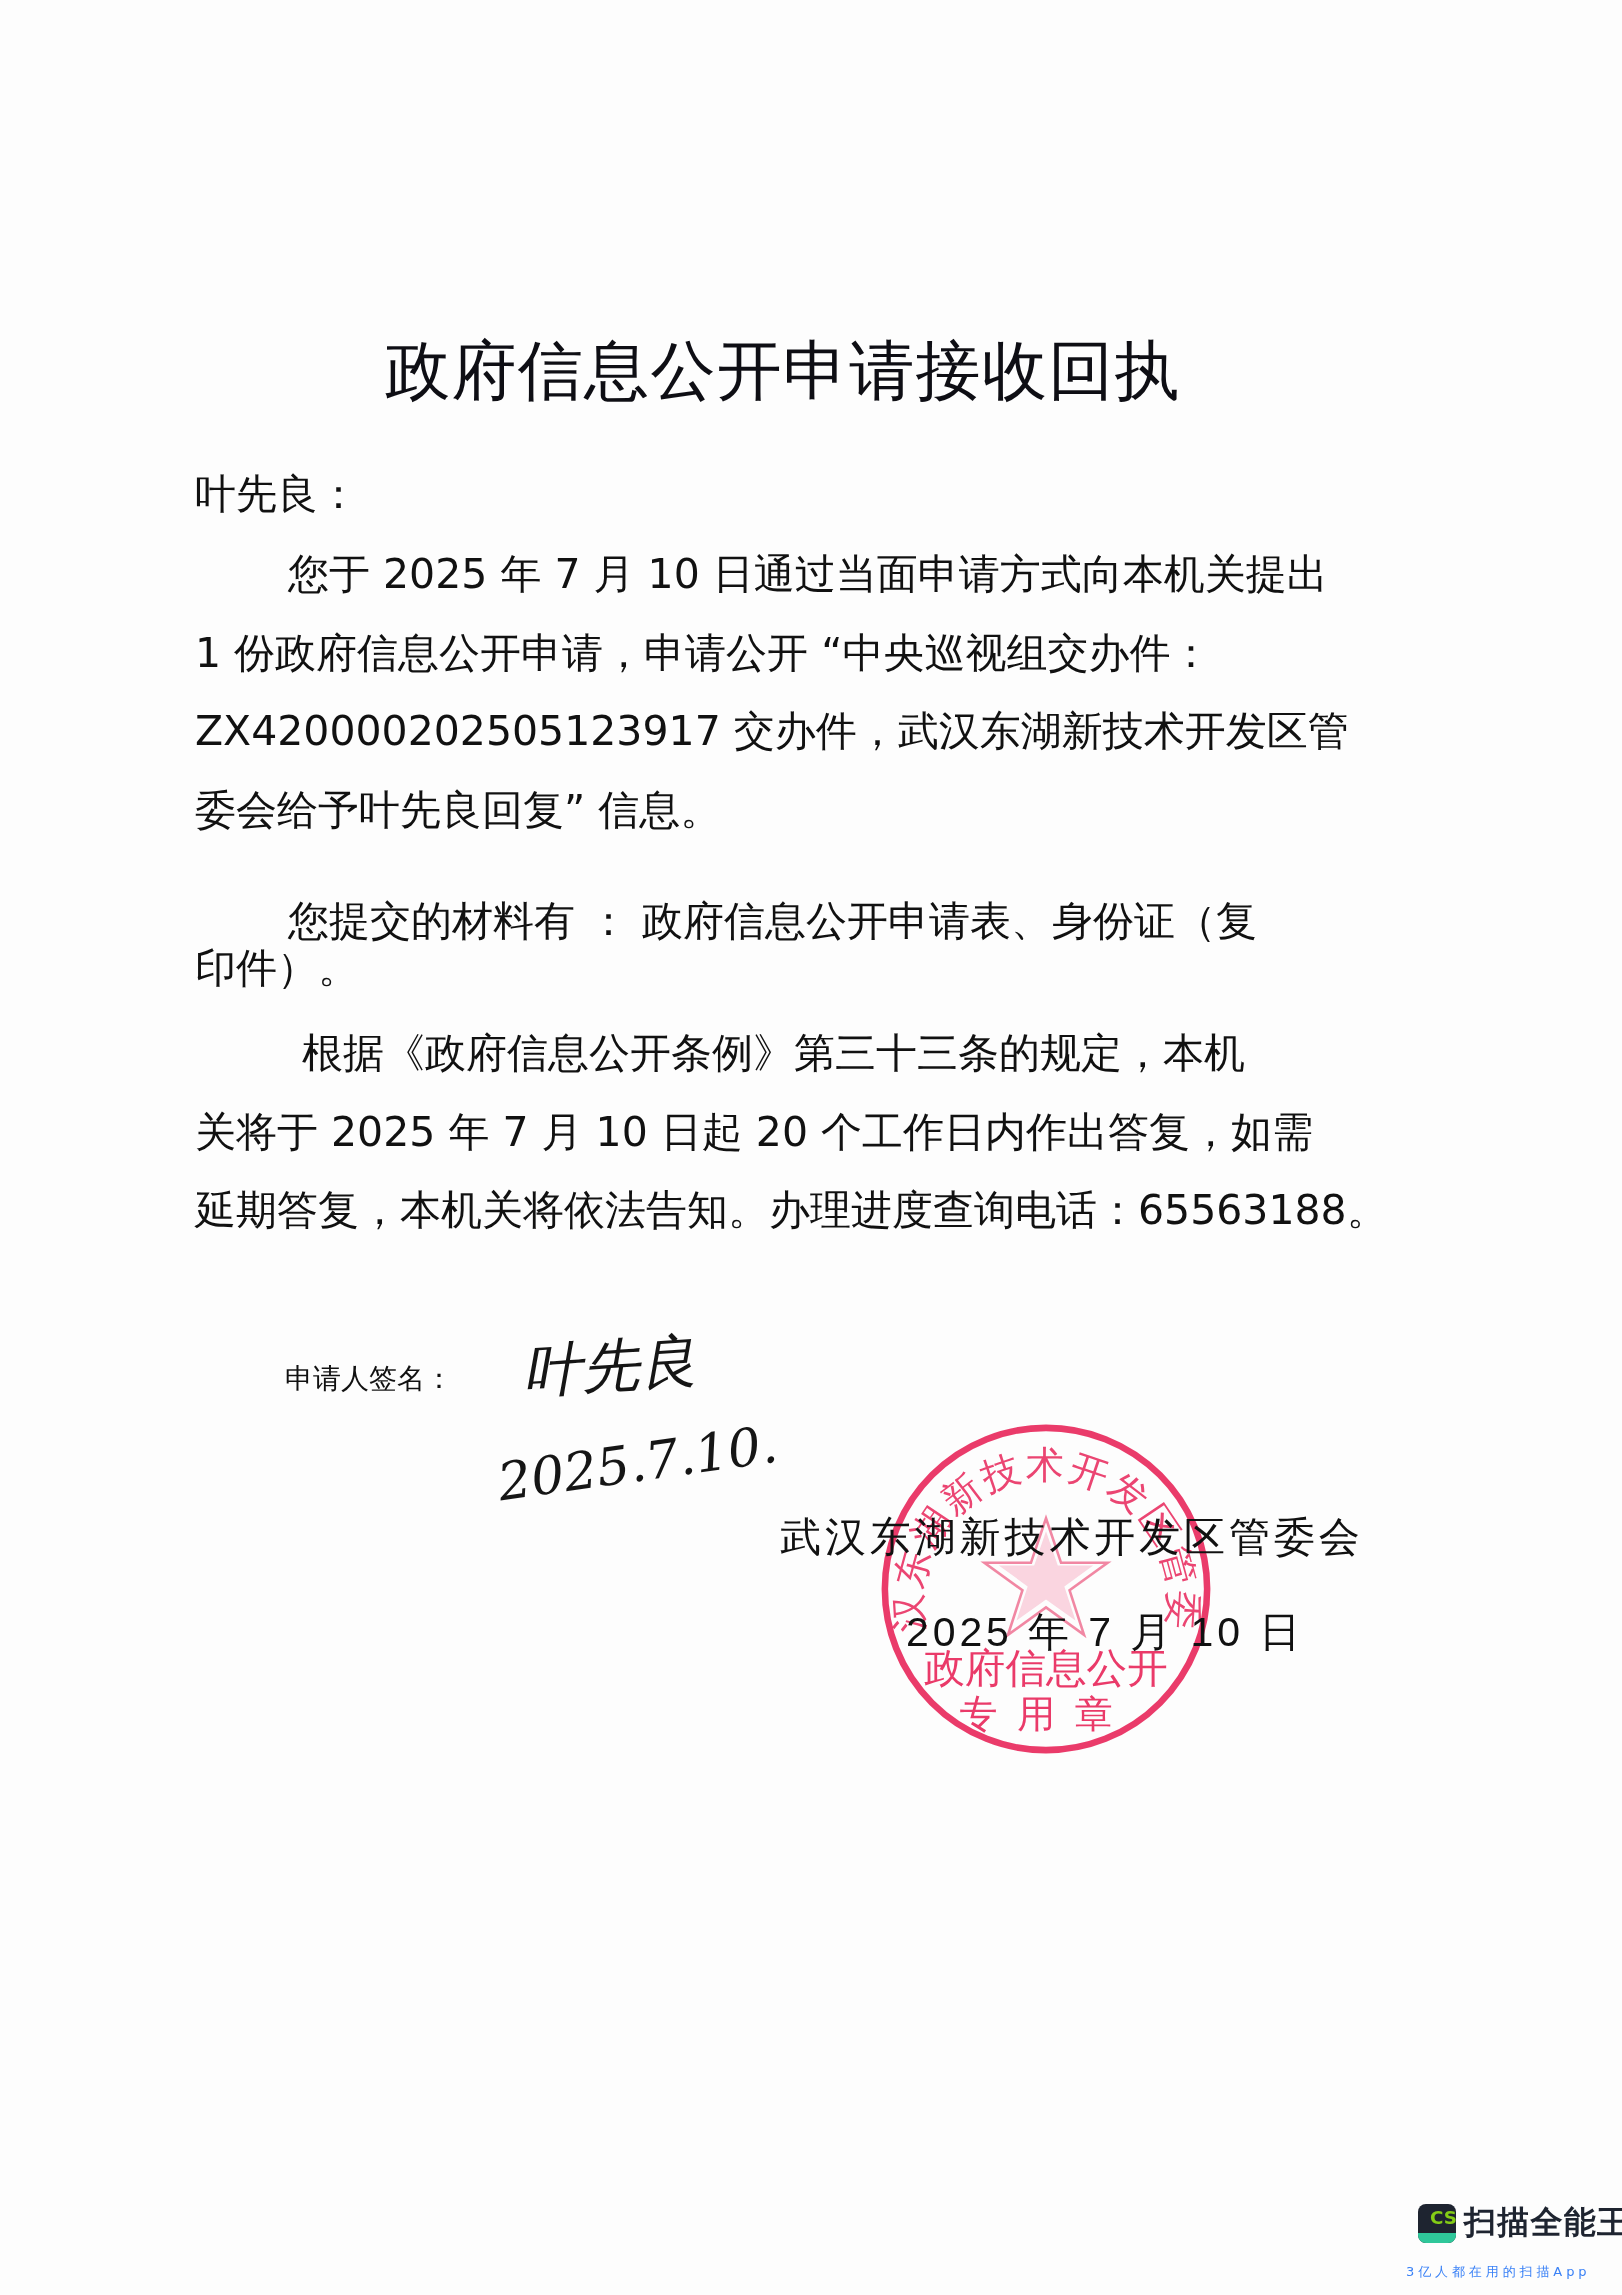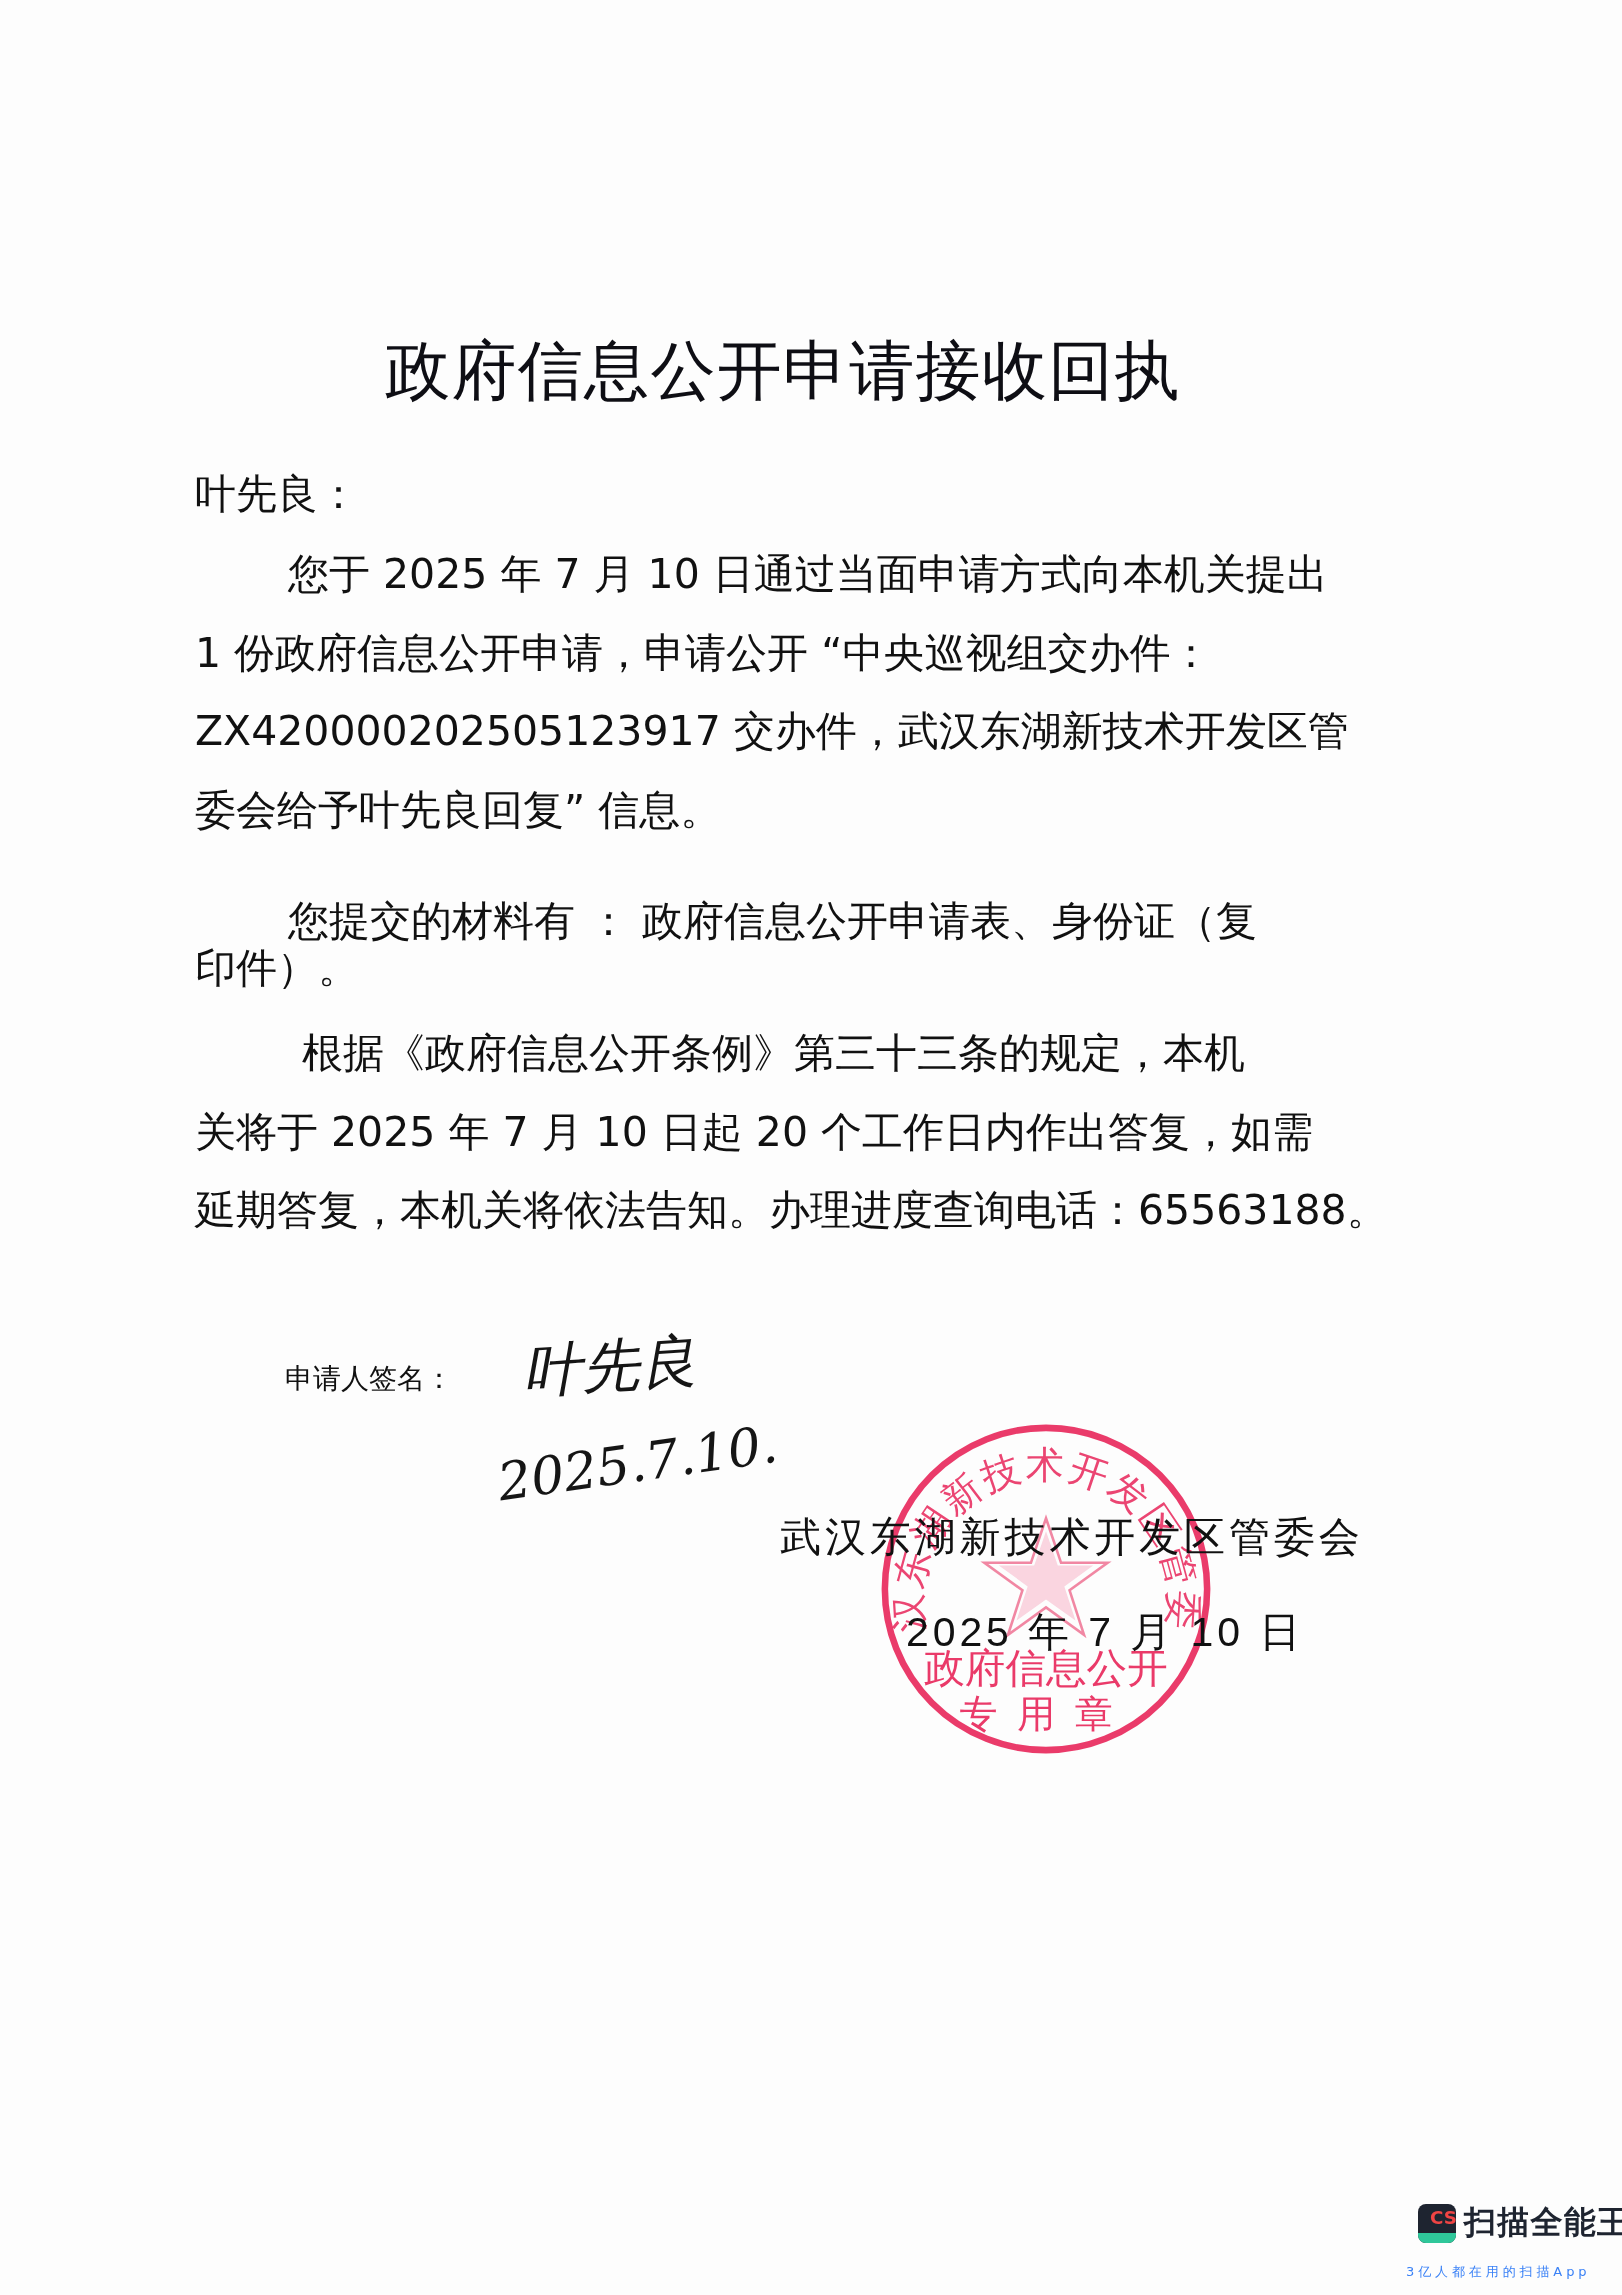--- a/index.html
+++ b/index.html
@@ -28,21 +28,21 @@
   .date { font-family: Liberation Sans, sans-serif; margin-top: 16px; }
   .stamp { left: 877px; top: 1420px; width: 338px; height: 338px; }
   .stamp svg { width: 100%; height: 100%; }
   .cs-logo { left: 1418px; top: 2201px; display: flex; align-items: center; gap: 7.9px; }
   .cs-badge {
     width: 38px; height: 39px; border-radius: 7.9px; overflow: hidden; position: relative;
     background: #1e2430;
   }
   .cs-badge .cs-text {
     position: absolute; left: 0; top: 3.9px; width: 51px; text-align: center;
-    font-family: "DejaVu Sans", sans-serif; font-weight: bold; font-size: 18.3px; color: #ef4444;
+    font-family: "DejaVu Sans", sans-serif; font-weight: bold; font-size: 18.3px; color: #84cc16;
   }
   .cs-badge .cs-bar { position: absolute; left: 0; bottom: 0; width: 38px; height: 9.8px; background: #2fc79a; }
   .cs-name { font-size: 32px; font-weight: bold; color: #1e2430; letter-spacing: 1.3px; }
   .cs-slogan { left: 1406px; top: 2263px; font-size: 13px; color: #3b82f6; letter-spacing: 3.9px; }
 </style>
 </head>
 <body>
 
 <div class="abs title">政府信息公开申请接收回执</div>
 

